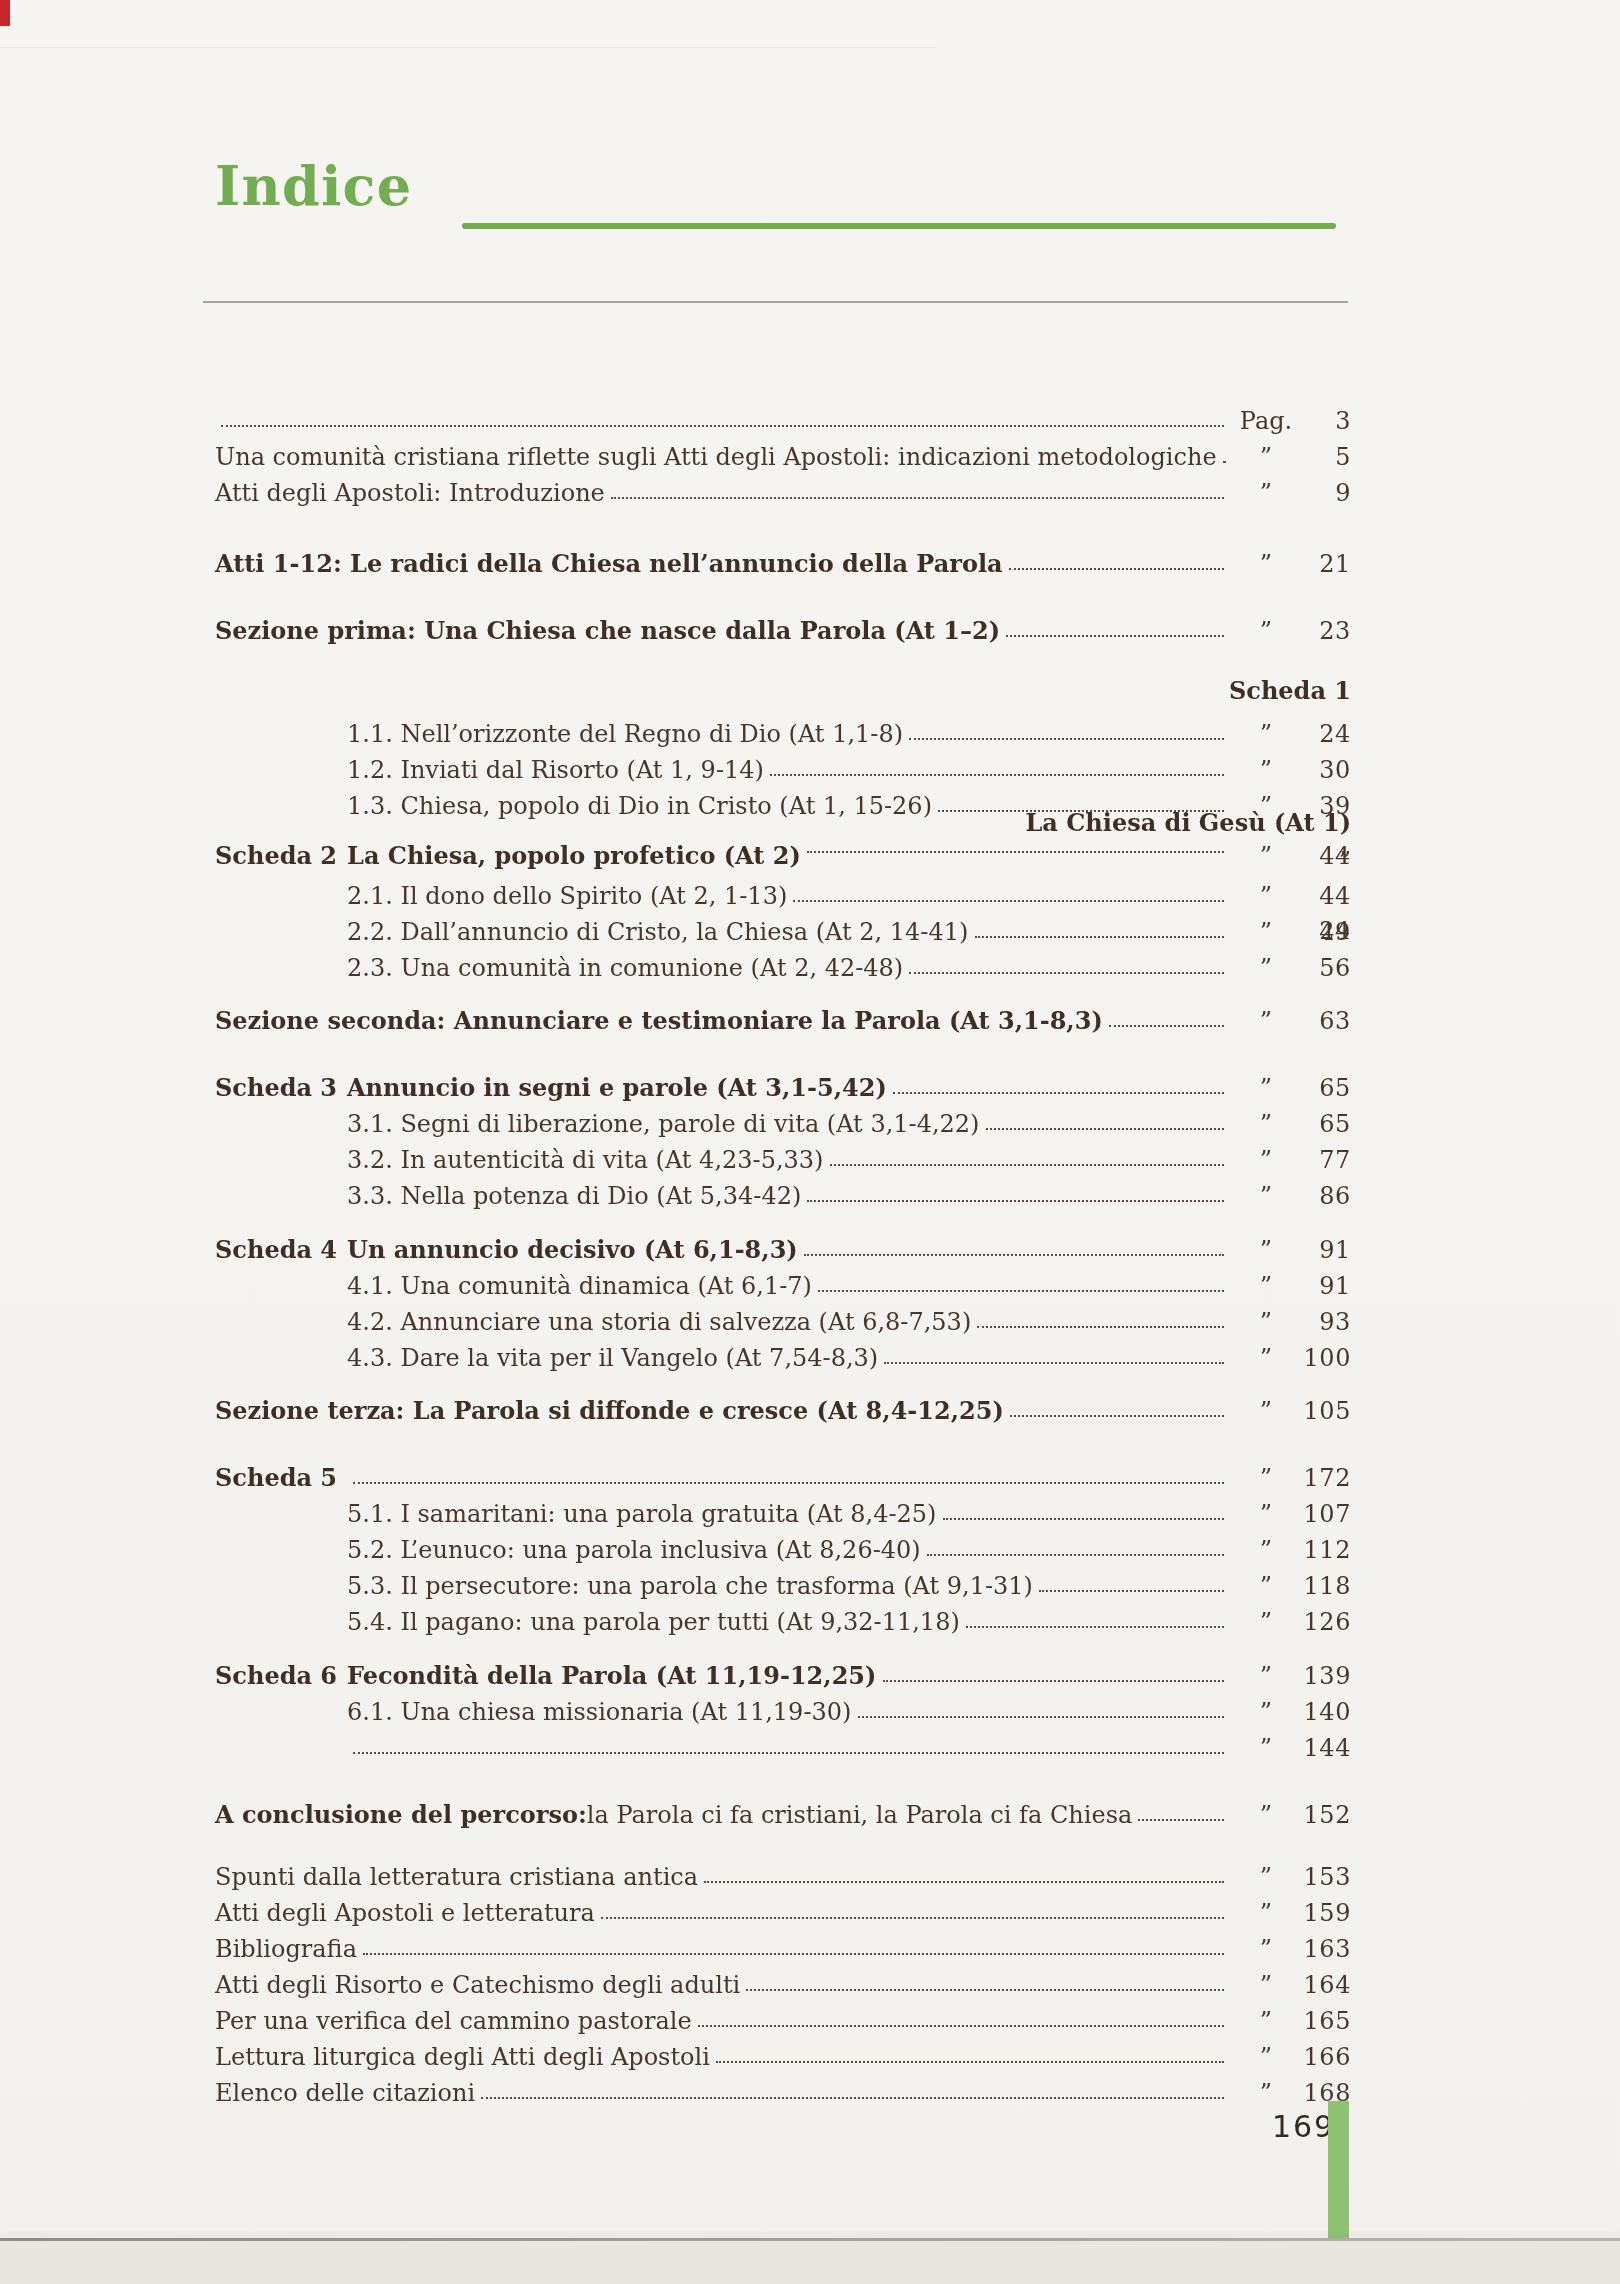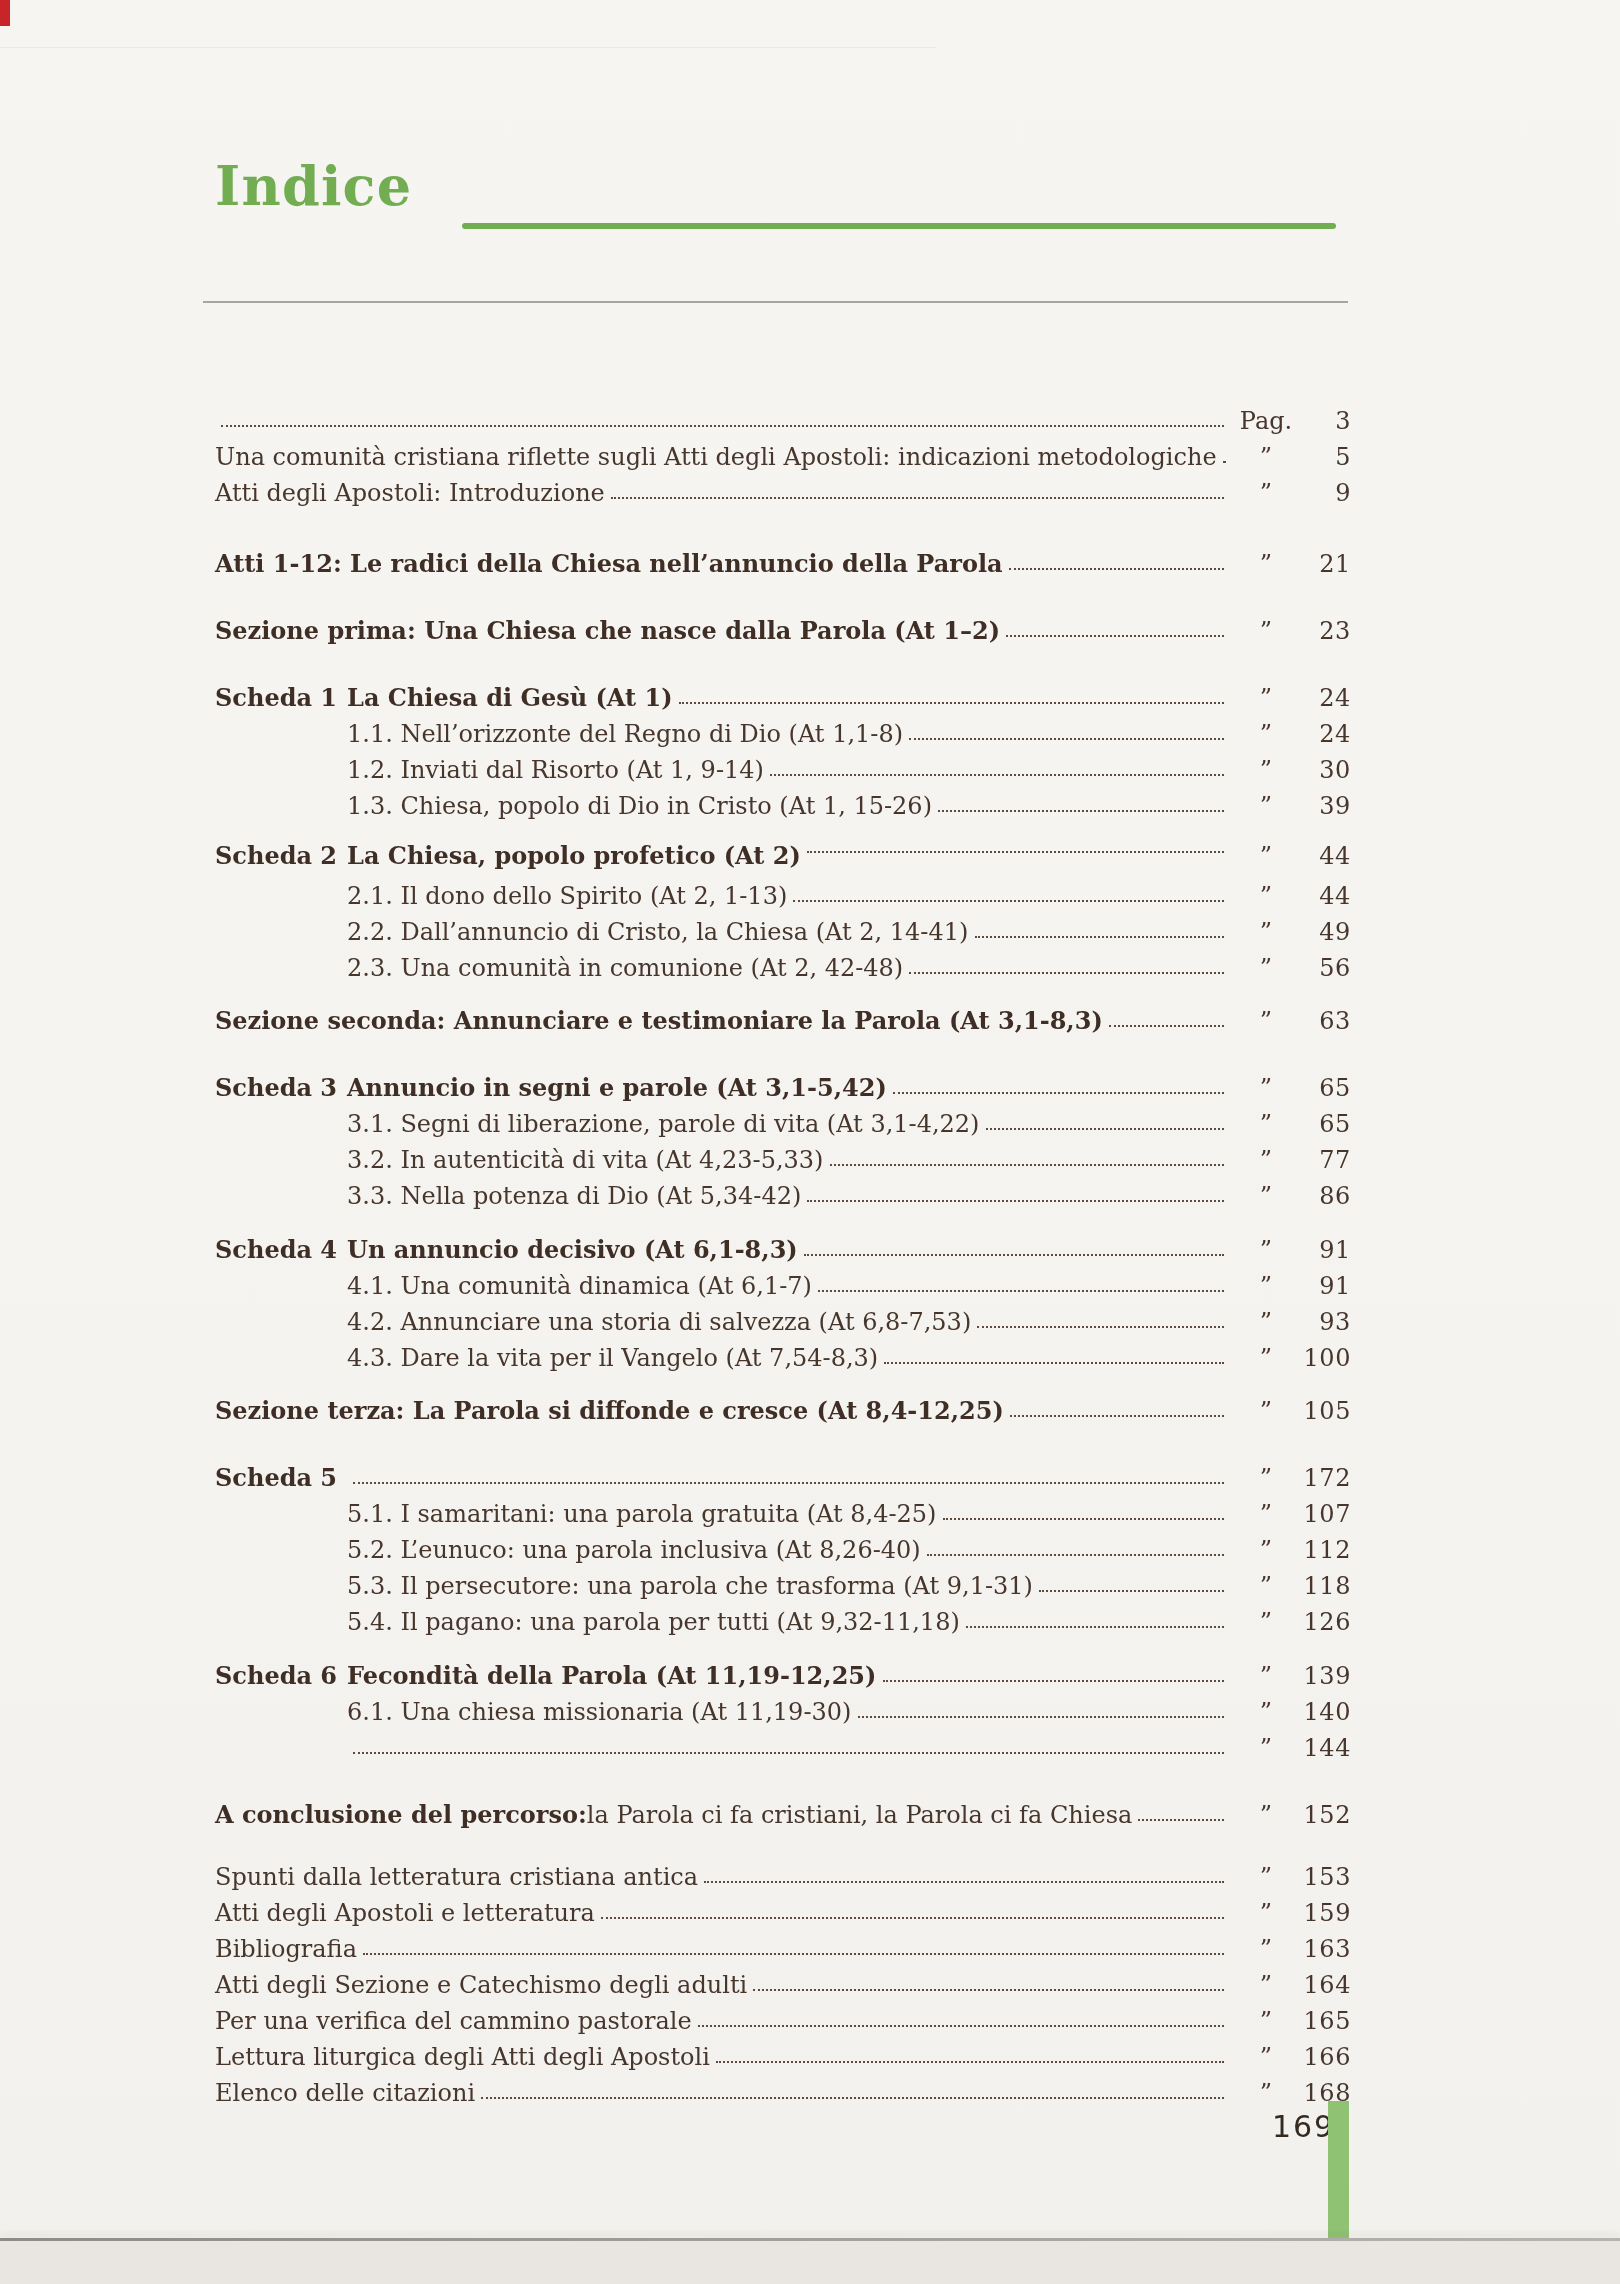--- a/index.html
+++ b/index.html
@@ -89,21 +89,21 @@
     <span class="pg">21</span>
   </div>
       <div class="row" style="margin-top: 31px;">
 
     <span class="bold">Sezione prima: Una Chiesa che nasce dalla Parola (At 1–2)</span>
 
     <span class="leader"></span>
     <span class="ref">”</span>
     <span class="pg">23</span>
   </div>
-      <div class="row" style="margin-top: 31px;">
+      <div class="row" style="margin-top: 31px; flex-direction: column;">
     <span class="lbl">Scheda 1</span>
     <span class="bold">La Chiesa di Gesù (At 1)</span>
 
     <span class="leader"></span>
     <span class="ref">”</span>
     <span class="pg">24</span>
   </div>
       <div class="row">
     <span class="lbl"></span>
 
@@ -326,21 +326,21 @@
   </div>
       <div class="row">
 
     <span class="txt">Bibliografia</span>
     <span class="leader"></span>
     <span class="ref">”</span>
     <span class="pg">163</span>
   </div>
       <div class="row">
 
-    <span class="txt">Atti degli Sezione e Catechismo degli adulti</span>
+    <span class="txt">Atti degli Risorto e Catechismo degli adulti</span>
     <span class="leader"></span>
     <span class="ref">”</span>
     <span class="pg">164</span>
   </div>
       <div class="row">
 
     <span class="txt">Per una verifica del cammino pastorale</span>
     <span class="leader"></span>
     <span class="ref">”</span>
     <span class="pg">165</span>

